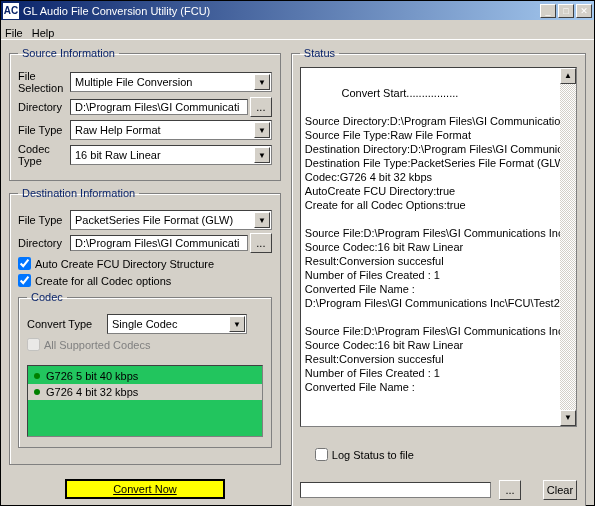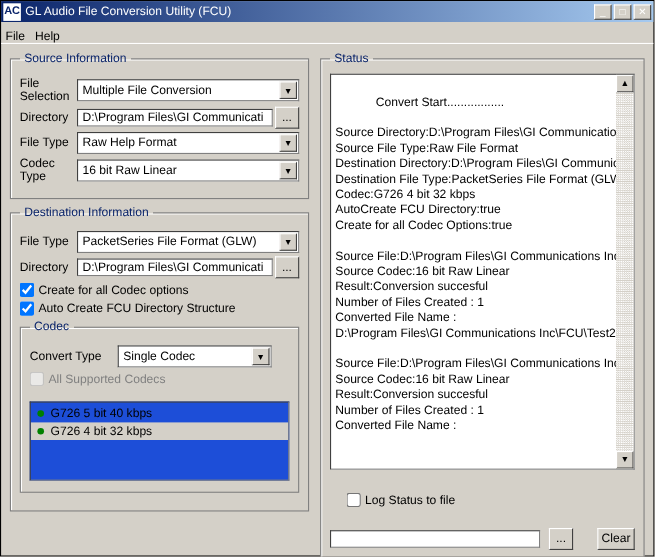--- a/index.html
+++ b/index.html
@@ -22,21 +22,21 @@
   .row{display:flex;align-items:center;margin:3px 0}
   .lbl{width:52px}
   .combo{flex:1;height:20px;background:#fff;border:1px solid #808080;border-top-color:#404040;border-left-color:#404040;display:flex;align-items:center;position:relative;padding:0 18px 0 4px;font-size:11px;overflow:hidden;white-space:nowrap}
   .combo .arrow{position:absolute;right:1px;top:1px;width:16px;height:16px;background:#D4D0C8;border:1px solid #fff;border-right-color:#404040;border-bottom-color:#404040;display:flex;align-items:center;justify-content:center;font-size:8px}
   .txt{flex:1;height:16px;background:#fff;border:1px solid #808080;border-top-color:#404040;border-left-color:#404040;padding:0 4px;display:flex;align-items:center;overflow:hidden;white-space:nowrap}
   .btn3d{height:20px;background:#D4D0C8;border:1px solid #fff;border-right-color:#404040;border-bottom-color:#404040;display:flex;align-items:center;justify-content:center;padding:0 4px;font-size:11px}
   .btn3d.small{width:22px;margin-left:2px}
   .cbx input{margin:0 4px 0 0;vertical-align:middle;width:13px;height:13px}
   .cbx{display:flex;align-items:center;margin:4px 0}
   .cbx.disabled{color:#808080}
-  .listbox{background:#1d4ed8;border:1px solid #808080;border-top-color:#404040;border-left-color:#404040;height:72px;overflow:hidden;padding:2px 0;margin-top:14px}
+  .listbox{background:#22c55e;border:1px solid #808080;border-top-color:#404040;border-left-color:#404040;height:72px;overflow:hidden;padding:2px 0;margin-top:14px}
   .listitem{padding:1px 6px;display:flex;align-items:center;gap:6px;height:16px}
   .listitem.sel{background:#D4D0C8}
   .bullet{width:6px;height:6px;background:#008000;border-radius:50%}
   .convertbtn{width:160px;height:24px;margin:8px auto 0 auto;background:#FFFF00;border:2px solid #000;display:flex;align-items:center;justify-content:center;font-size:11px;text-decoration:underline}
   .statusbox{flex:1;background:#fff;border:1px solid #808080;border-top-color:#404040;border-left-color:#404040;padding:4px;font-size:11px;line-height:14px;overflow:hidden;position:relative;white-space:pre;margin-bottom:6px}
   .scrollbar{position:absolute;right:0;top:0;bottom:0;width:16px;background:#D4D0C8;display:flex;flex-direction:column}
   .sbtn{height:16px;border:1px solid #fff;border-right-color:#404040;border-bottom-color:#404040;background:#D4D0C8;display:flex;align-items:center;justify-content:center;font-size:8px}
   .strack{flex:1;background:repeating-conic-gradient(#fff 0 25%,#D4D0C8 0 50%) 0/2px 2px}
   .result{text-align:center;color:#0000C0;padding:6px 0;border:1px solid #808080;box-shadow:inset 1px 1px 0 #fff;margin-top:6px}
   .logrow{display:flex;align-items:center;gap:6px}
@@ -102,25 +102,25 @@
               <div class="arrow">▼</div>
             </div>
           </div>
           <div class="row">
             <div class="lbl">Directory</div>
             <div class="txt">D:\Program Files\GI Communicati</div>
             <div class="btn3d small">...</div>
           </div>
           <label class="cbx">
             <input type="checkbox" checked="" style="">
-            <span>Create for all Codec options</span>
+            <span>Auto Create FCU Directory Structure</span>
           </label>
           <label class="cbx">
             <input type="checkbox" checked="" style="">
-            <span>Auto Create FCU Directory Structure</span>
+            <span>Create for all Codec options</span>
           </label>
 
           <fieldset style="margin-top:4px">
             <legend>Codec</legend>
             <div class="row">
               <div class="lbl" style="width:80px">Convert Type</div>
               <div class="combo" style="flex:0 0 140px">
                 <span>Single Codec</span>
                 <div class="arrow">▼</div>
               </div>
@@ -135,20 +135,21 @@
                   <span>G726 5 bit 40 kbps</span>
                 </div>
                 <div class="listitem sel">
                   <span class="bullet"></span>
                   <span>G726 4 bit 32 kbps</span>
                 </div>
               </div>
           </fieldset>
         </fieldset>
 
+        <div class="convertbtn">Convert Now</div>
       </div>
 
       <div class="rightcol">
         <fieldset style="flex:1;display:flex;flex-direction:column">
           <legend>Status</legend>
           <div class="statusbox">
             <span>Convert Start.................
 
 Source Directory:D:\Program Files\GI Communications
 Source File Type:Raw File Format

